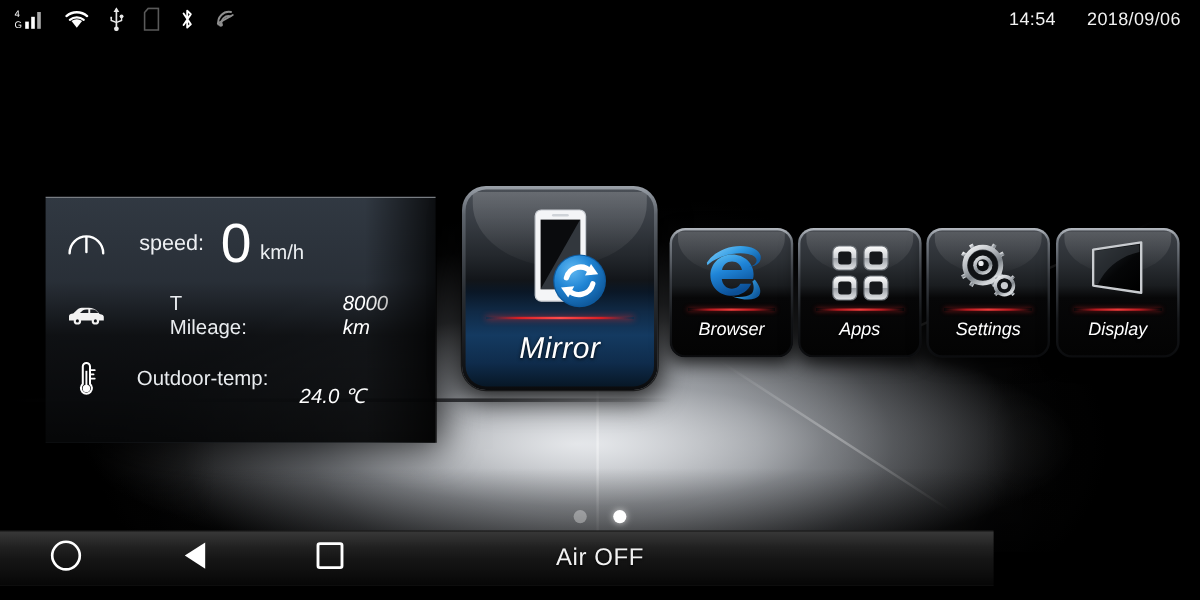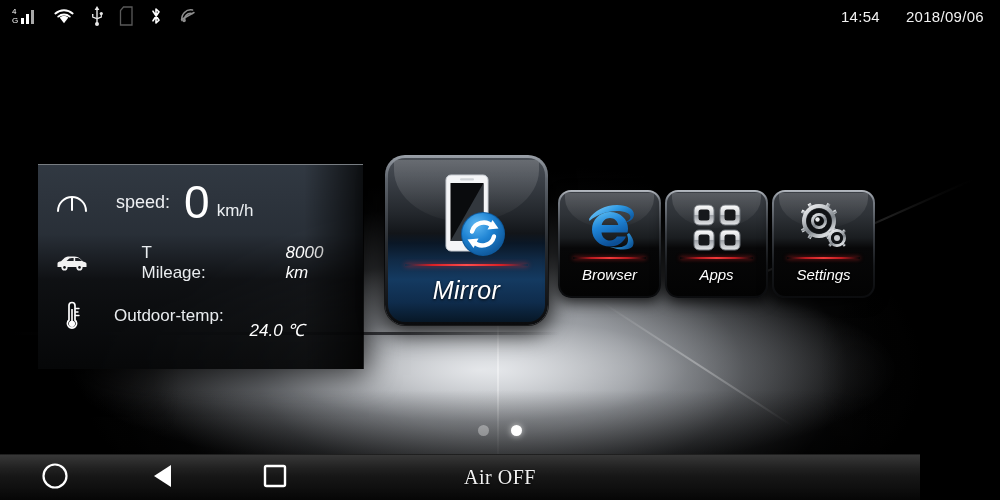--- a/index.html
+++ b/index.html
@@ -161,24 +161,24 @@
 
   
   #pagedots{ position:absolute; left:0; top:425px; width:1000px; z-index:26;
     display:flex; justify-content:center; gap:22px; }
   .dot{ width:11px; height:11px; border-radius:50%; }
   .dot.inactive{ background:rgba(255,255,255,0.33); }
   .dot.active{ background:#ffffff; box-shadow:0 0 6px rgba(255,255,255,0.7); }
 
   
   #navbar{
-    position:absolute; left:0; bottom:0; width:920px; height:46px; z-index:40;
+    position:absolute; left:0; bottom:12px; width:828px; height:46px; z-index:40;
     background:linear-gradient(to bottom, #2c2c2c 0%, #1b1b1b 30%, #101010 70%, #060606 100%);
     border-top:1px solid rgba(255,255,255,0.10);
-    display:flex; align-items:center;font-family:Liberation Serif, serif;
+    display:flex; align-items:center;
   }
   #navbar::before{
     content:""; position:absolute; left:0; top:0; width:100%; height:50%;
     background:linear-gradient(to bottom, rgba(255,255,255,0.055), rgba(255,255,255,0));
     pointer-events:none;
   }
   .navbtn{ width:80px; height:46px; display:flex; align-items:center; justify-content:center; }
   #nav-home{ margin-left:15px; }
   #nav-back{ margin-left:30px; }
   #nav-recent{ margin-left:30px; }
@@ -444,20 +444,40 @@
               <circle cx="0" cy="0" r="6" fill="#101215"></circle>
               <circle cx="0" cy="0" r="3" fill="#c9ccd0"></circle>
             </g>
           </svg>
         </span>
         <div class="sm-redline"></div>
         <div class="sm-label">Settings</div>
       </div>
     </div>
 
+    <div class="tile tile-sm" id="tile-display">
+      <div class="tile-sm-inner">
+        <span class="sm-icon">
+          <svg width="58" height="54" viewBox="0 0 58 54">
+            <defs>
+              <linearGradient id="dsc" x1="0" y1="0" x2="0.8" y2="1">
+                <stop offset="0%" stop-color="#2b2f34"></stop>
+                <stop offset="38%" stop-color="#101316"></stop>
+                <stop offset="60%" stop-color="#050607"></stop>
+                <stop offset="100%" stop-color="#000000"></stop>
+              </linearGradient>
+            </defs>
+            <path d="M8 9 L48 3 L48 45 L8 39 Z" fill="url(#dsc)" stroke="#c9ccd0" stroke-width="2" stroke-linejoin="round"></path>
+            <path d="M9.5 10.3 L46.5 4.7 L46.5 11 C32 14 19 23 12 38 L9.5 37.7 Z" fill="#3c4147" opacity="0.55"></path>
+          </svg>
+        </span>
+        <div class="sm-redline"></div>
+        <div class="sm-label">Display</div>
+      </div>
+    </div>
 
   </div>
 
   <div id="pagedots">
     <span class="dot inactive"></span>
     <span class="dot active"></span>
   </div>
 
   <div id="navbar">
     <div class="navbtn" id="nav-home">

